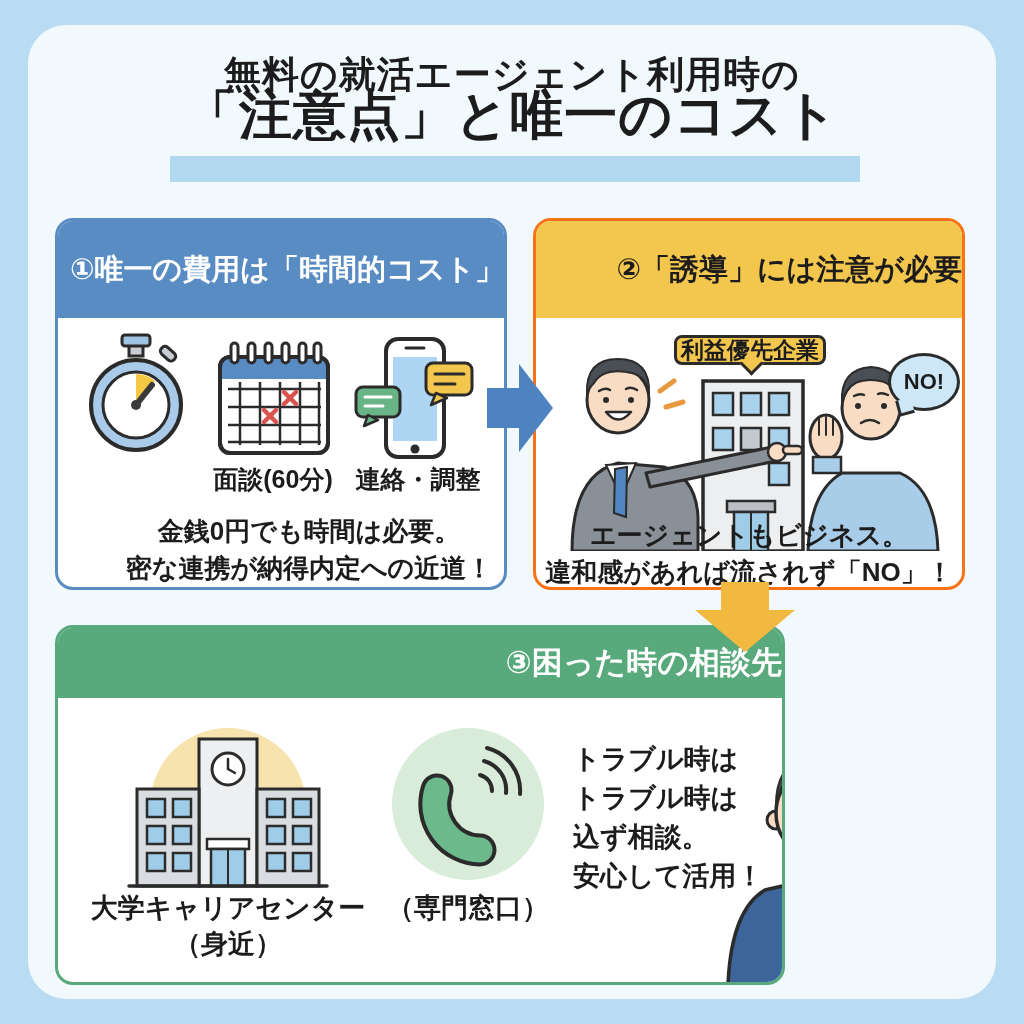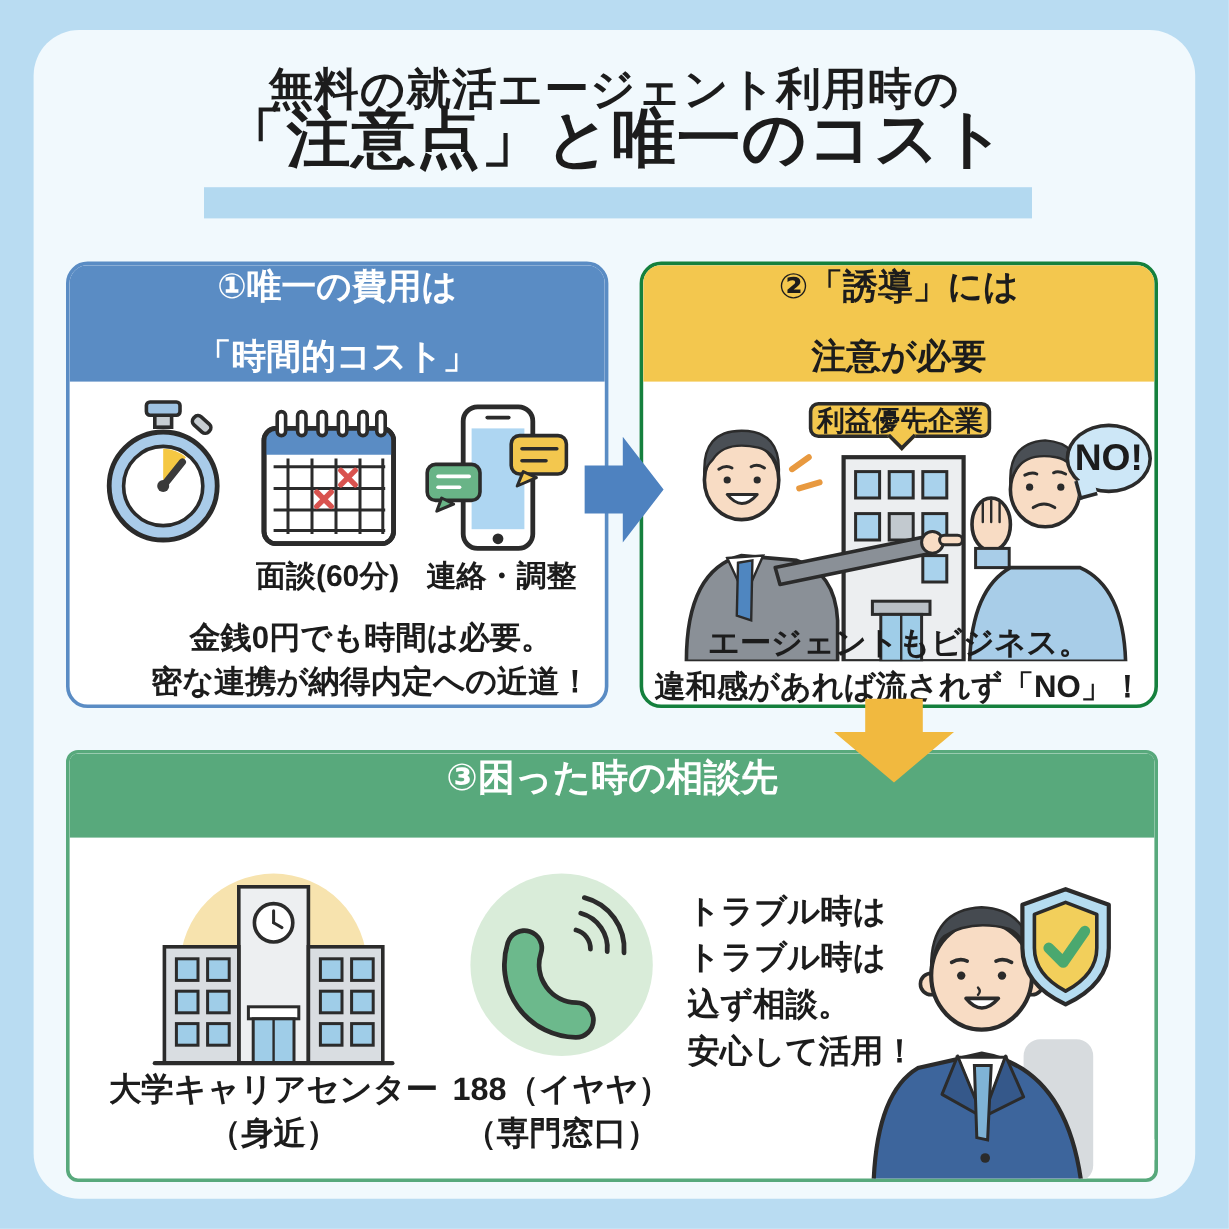--- a/index.html
+++ b/index.html
@@ -14,45 +14,45 @@
     left:28px;top:25px;width:968px;height:974px;
     background:#f1f9fd;border-radius:38px;
   }
   
   .title1{left:0;top:50px;width:100%;text-align:center;font-size:37px;font-weight:800;letter-spacing:1px;z-index:2;}
   .title2{left:0;top:80px;width:100%;text-align:center;font-size:53px;font-weight:800;letter-spacing:1px;z-index:2;}
   .title-underline{left:170px;top:156px;width:690px;height:26px;background:#b3d9f0;z-index:1;}
   
   .panel{background:#ffffff;border-radius:18px;box-sizing:border-box;overflow:hidden;z-index:2;}
   .panel-blue{border:3px solid #5a8cc4;}
-  .panel-yellow{border:3px solid #15803d;}
+  .panel-yellow{border:3px solid #f97316;}
   .panel-green{border:3px solid #58a97c;}
   .panel1{left:55px;top:218px;width:452px;height:372px;}
   .panel2{left:533px;top:218px;width:432px;height:372px;}
-  .panel3{left:55px;top:625px;width:910px;height:360px;border-radius:10px;}
-  .phead{left:0;top:0;width:100%;height:97px;display:flex;flex-direction:column;justify-content:space-between;align-items:center;line-height:1.3;font-weight:800;font-size:29px;}
+  .panel3{left:55px;top:625px;width:730px;height:360px;}
+  .phead{left:0;top:0;width:100%;height:97px;display:flex;flex-direction:row;justify-content:flex-end;align-items:center;line-height:1.3;font-weight:800;font-size:29px;}
   .phead-blue{background:#5a8cc4;color:#ffffff;}
   .phead-yellow{background:#f3c74e;color:#1c1c1c;}
   .phead-green{background:#58a97c;color:#ffffff;height:70px;font-size:31px;}
   .caption{width:100%;text-align:center;font-weight:800;font-size:26px;line-height:1.42;}
   .iconlabel{text-align:center;font-weight:800;font-size:25px;}
   
   .company-tag{
     left:138px;top:114px;width:152px;height:30px;background:#f3c74e;
     border:3px solid #2b2b2b;border-radius:8px;display:flex;align-items:center;justify-content:center;
     font-size:23px;font-weight:800;z-index:4;box-sizing:border-box;
   }
   .company-tag::after{
     content:"";position:absolute;left:66px;bottom:-10px;width:14px;height:14px;background:#f3c74e;
     border-right:3px solid #2b2b2b;border-bottom:3px solid #2b2b2b;transform:rotate(45deg);
   }
   .no-bubble{
     left:352px;top:132px;width:72px;height:58px;background:#cde7f7;border:3px solid #2b2b2b;
     border-radius:50%;display:flex;align-items:center;justify-content:center;
-    font-size:31px;font-weight:800;z-index:4;box-sizing:border-box;
+    font-size:22px;font-weight:800;z-index:4;box-sizing:border-box;
   }
   .no-bubble::after{
     content:"";position:absolute;left:6px;bottom:-7px;width:13px;height:13px;background:#cde7f7;
     border-right:3px solid #2b2b2b;border-bottom:3px solid #2b2b2b;transform:rotate(75deg);
   }
   
   .phone-circle{left:334px;top:100px;width:152px;height:152px;border-radius:50%;background:#d9ecd9;}
   .note{left:515px;top:112px;width:210px;font-weight:800;font-size:27px;line-height:1.45;}
   .arrow{z-index:3;}
 </style>
@@ -259,21 +259,20 @@
   <svg class="abs" style="left:334px;top:100px;" width="152" height="152" viewBox="0 0 152 152">
     <path d="M45,62 A46,46 0 0 0 88,122" fill="none" stroke="#2b2b2b" stroke-width="33" stroke-linecap="round"></path>
     <path d="M45,62 A46,46 0 0 0 88,122" fill="none" stroke="#6cb98c" stroke-width="25" stroke-linecap="round"></path>
     <g fill="none" stroke="#2b2b2b" stroke-width="4" stroke-linecap="round">
       <path d="M88,47 A16,16 0 0 1 100,63"></path>
       <path d="M92,33 A30,30 0 0 1 114,65"></path>
       <path d="M95,20 A44,44 0 0 1 128,66"></path>
     </g>
   </svg>
   <div class="abs iconlabel" style="left:305px;top:262px;width:210px;font-size:27px;line-height:1.35;">
-    <div>188（イヤヤ）</div>
     <div>（専門窓口）</div>
   </div>
 
   <div class="abs note">
     <div>トラブル時は</div>
     <div>トラブル時は</div>
     <div>込ず相談。</div>
     <div>安心して活用！</div>
   </div>
 

